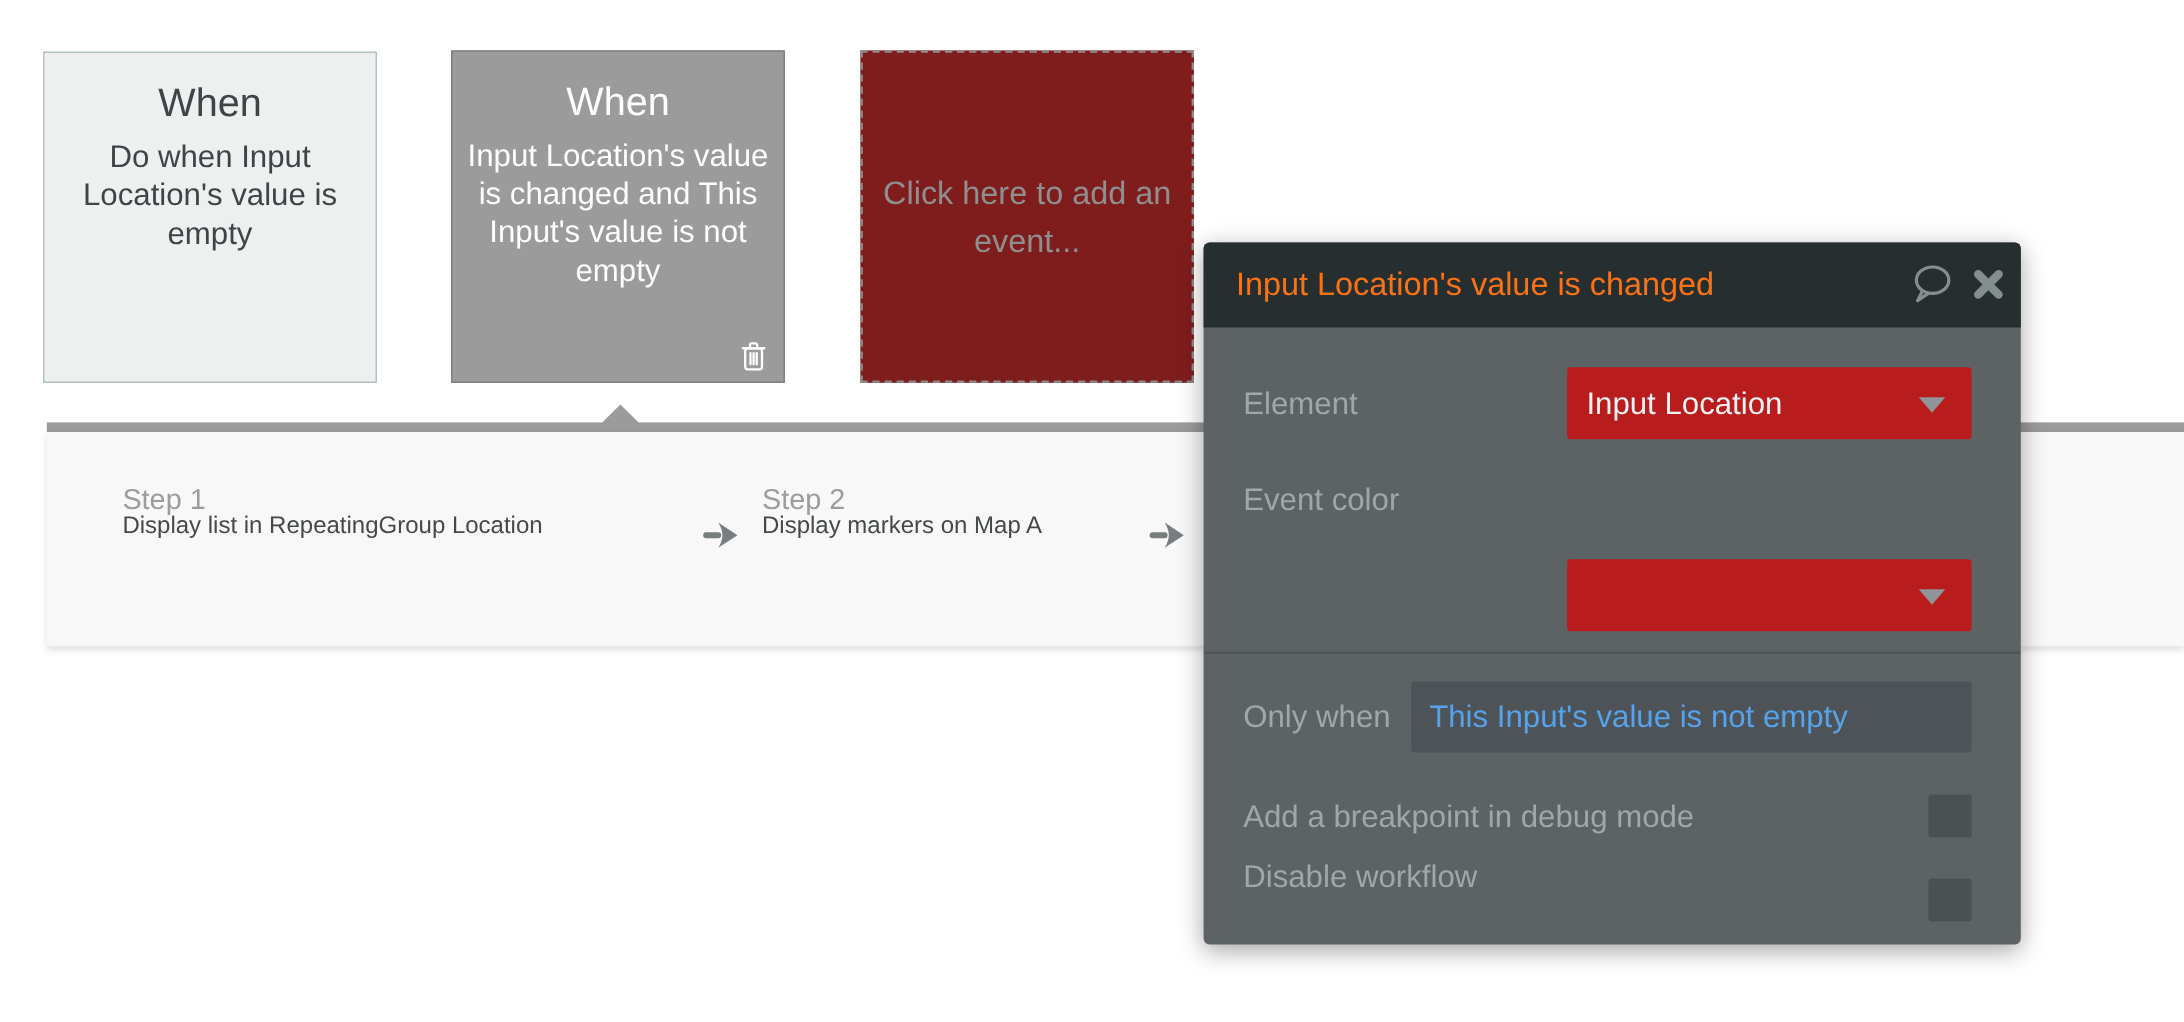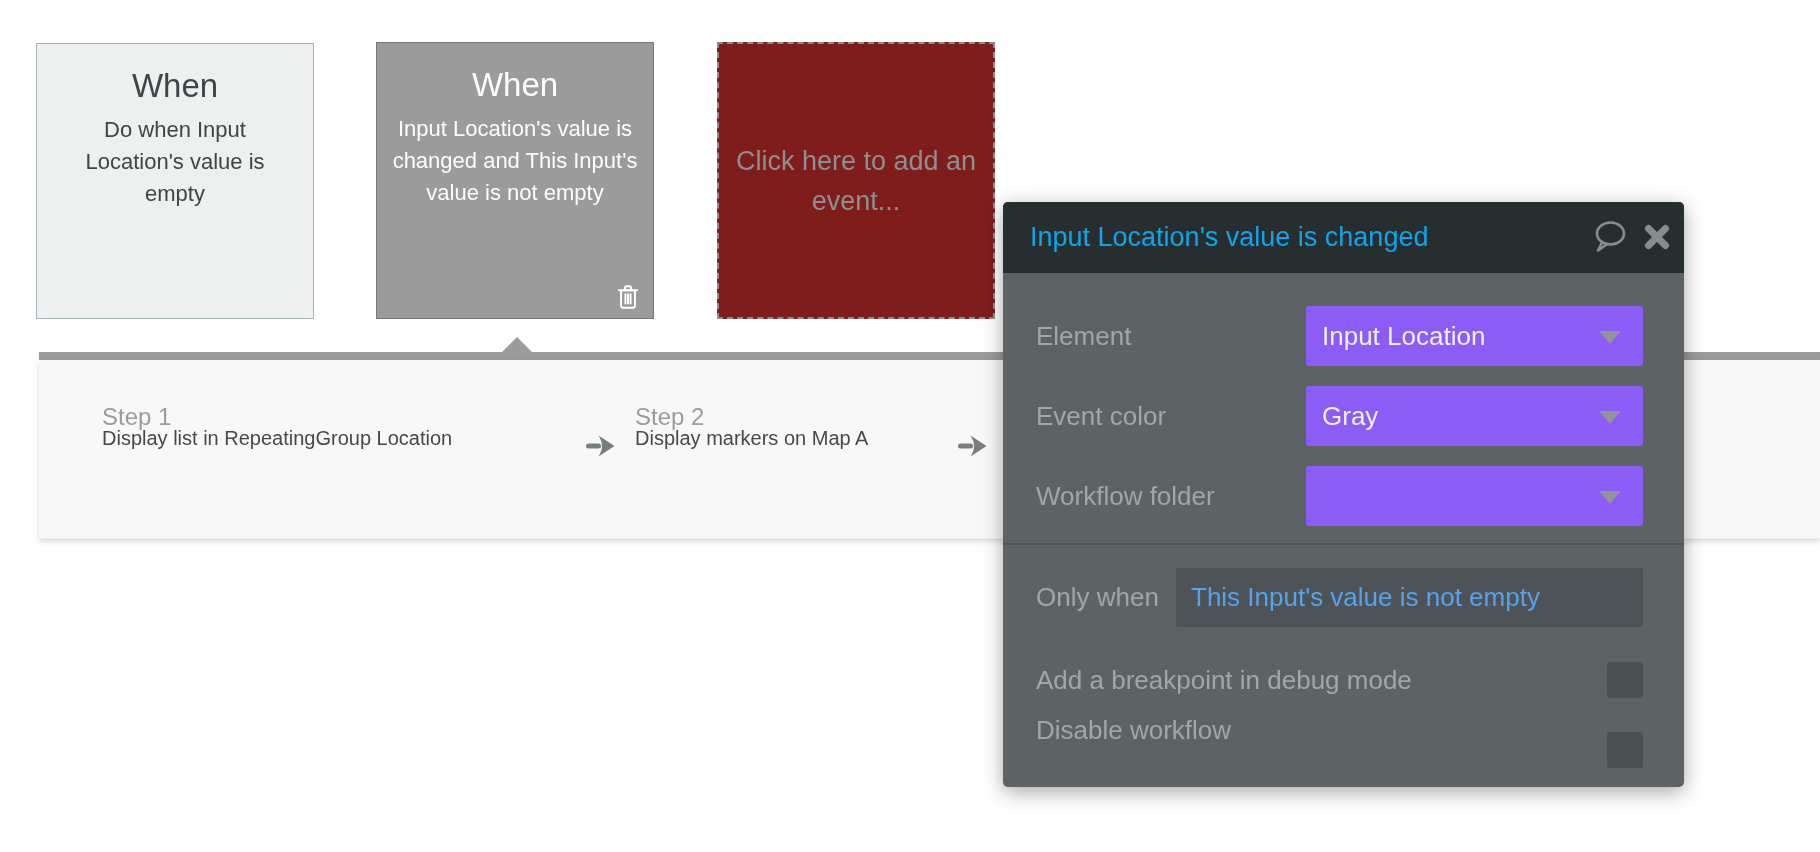--- a/index.html
+++ b/index.html
@@ -16,21 +16,21 @@
     position:absolute;top:43px;width:278px;height:276px;
     box-sizing:border-box;text-align:center;
   }
   .card-normal{background:#eef0f0;border:1.5px solid #a6b3b8;color:#3e4548;}
   .card-selected{background:#9b9b9b;border:1.5px solid #767676;color:#fdfdfd;top:42px;height:277px;}
   .card-add{
     background:#7f1d1d;border:2.5px dashed #8c8c8c;color:#8f8f8f;
     display:flex;align-items:center;justify-content:center;
   }
   .card-title{font-size:33px;padding-top:22px;line-height:40px;}
-  .card-body{font-size:22px;line-height:32px;margin:8px auto 0 auto;}
+  .card-body{font-size:26px;line-height:32px;margin:8px auto 0 auto;}
   .card1-body{width:232px;}
   .card2-body{width:270px;}
   .card-add-text{font-size:27px;line-height:40px;width:252px;text-align:center;}
   .trash{position:absolute;right:12px;bottom:7px;width:26px;height:28px;cursor:pointer;}
 
   
   .timeline-bar{left:39px;top:352px;width:1781px;height:8px;background:#9b9b9b;}
   .caret-up{
     left:501px;top:337px;width:0;height:0;
     border-left:16px solid transparent;border-right:16px solid transparent;
@@ -52,33 +52,33 @@
     box-shadow:0 5px 20px rgba(0,0,0,0.35);
     z-index:10;
   }
   .popup-header{
     position:absolute;left:0;top:0;width:100%;height:71px;
     background:#272e30;border-radius:5px 5px 0 0;
   }
   .popup-title{
     position:absolute;left:27px;top:0;height:71px;
     display:flex;align-items:center;
-    font-size:27px;color:#0ea5e9;white-space:nowrap;
+    font-size:27px;color:#f97316;white-space:nowrap;
   }
   .hdr-icon{position:absolute;cursor:pointer;}
   .icon-bubble{right:56px;top:17px;width:38px;height:36px;}
   .icon-close{right:13px;top:21px;width:28px;height:28px;}
 
   .prop-label{
     position:absolute;left:33px;height:60px;display:flex;align-items:center;
     font-size:26px;color:#a0a6a9;white-space:nowrap;
   }
   .dropdown{
     position:absolute;left:303px;width:337px;height:60px;
-    background:#8b5cf6;border-radius:3px;cursor:pointer;
+    background:#b91c1c;border-radius:3px;cursor:pointer;
   }
   .dropdown-value{
     position:absolute;left:16px;top:0;height:60px;display:flex;align-items:center;
     font-size:26px;color:#eef0f1;white-space:nowrap;
   }
   .dd-caret{
     position:absolute;right:22px;top:25px;width:0;height:0;
     border-left:11px solid transparent;border-right:11px solid transparent;
     border-top:13px solid #8f9598;
   }
@@ -165,26 +165,21 @@
       </span>
     </div>
 
     <div class="prop-label" style="top:104px;">Element</div>
     <div class="dropdown" style="top:104px;">
       <div class="dropdown-value">Input Location</div>
       <div class="dd-caret"></div>
     </div>
 
     <div class="prop-label" style="top:184px;">Event color</div>
-    <div class="dropdown" style="top:184px;">
-      <div class="dropdown-value">Gray</div>
-      <div class="dd-caret"></div>
-    </div>
 
-    <div class="prop-label" style="top:264px;">Workflow folder</div>
     <div class="dropdown" style="top:264px;">
       <div class="dropdown-value"></div>
       <div class="dd-caret"></div>
     </div>
 
     <div class="popup-divider"></div>
 
     <div class="prop-label onlywhen-label">Only when</div>
     <div class="onlywhen-box">
       <div class="onlywhen-value">This Input's value is not empty</div>

